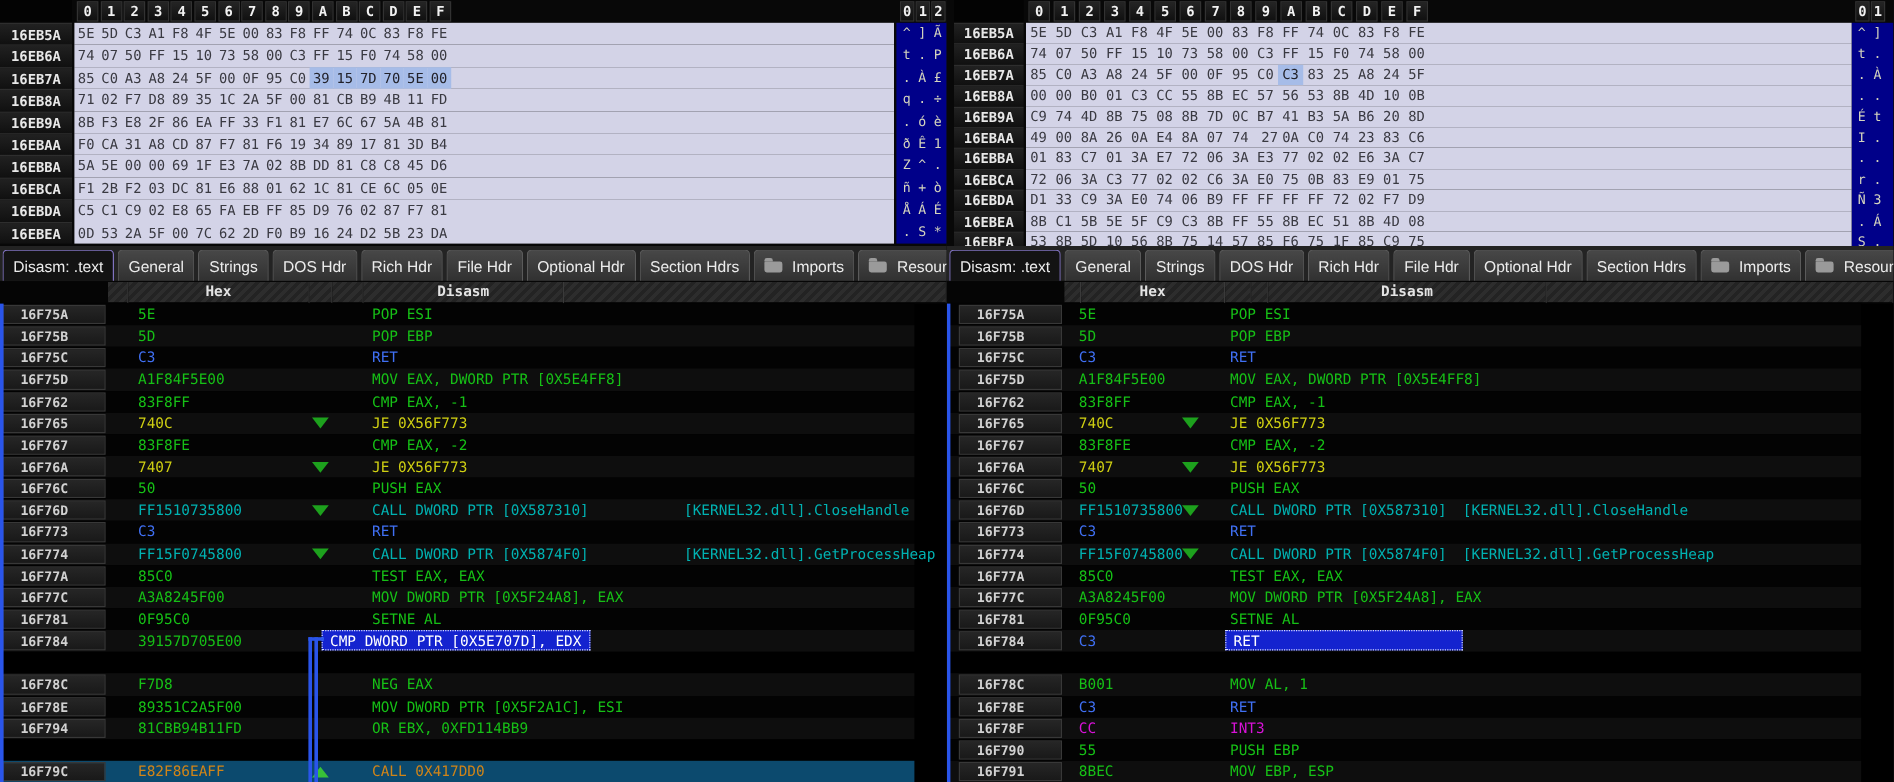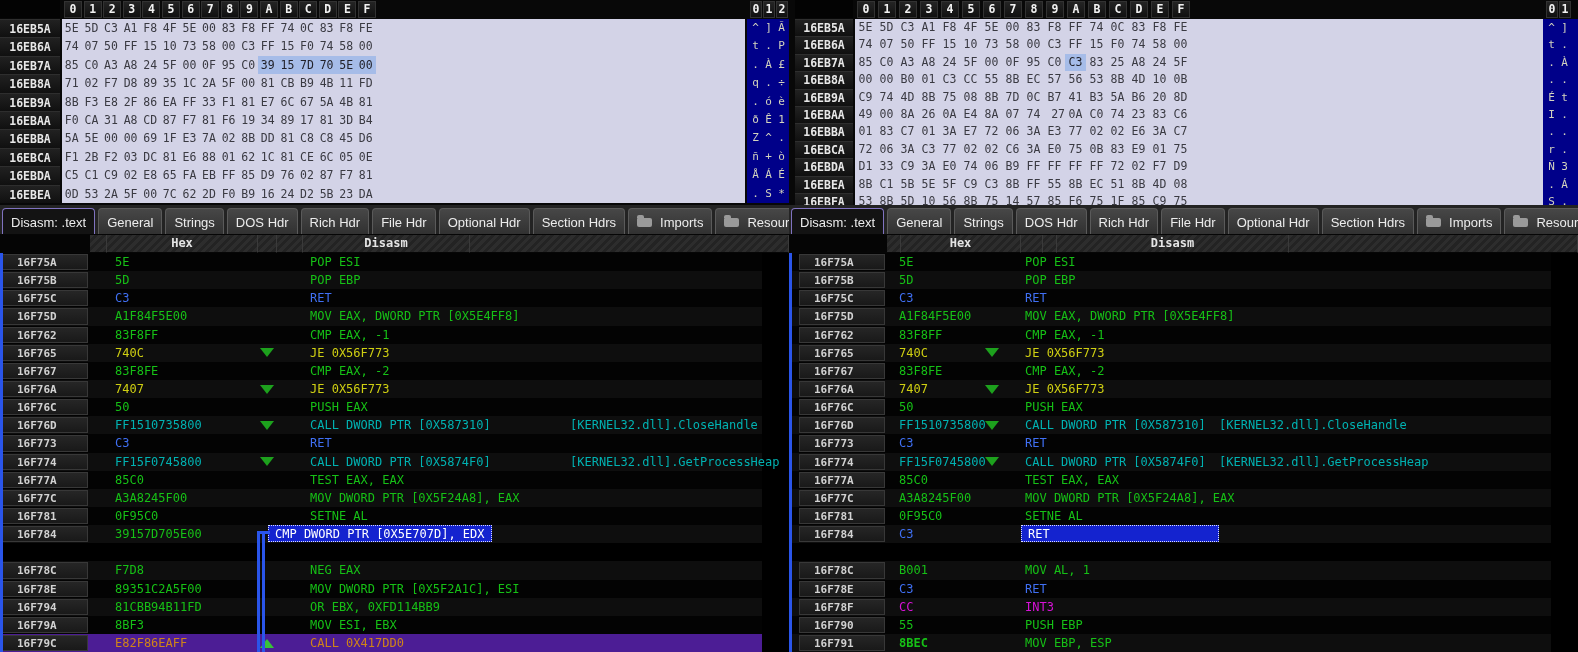--- a/index.html
+++ b/index.html
@@ -430,26 +430,21 @@
         <div class="dz-row" style="top: 344.52px; height: 18.14px; background: rgb(3, 3, 3);">
           <div class="dz-addr" style="left: 2px; width: 86px; line-height: 16.14px;">16F78E</div>
           <div class="dz-txt c-g" style="left: 115px; top: 0px; line-height: 18.14px;">89351C2A5F00</div>
           <div class="dz-txt c-g" style="left: 310px; top: 0px; line-height: 18.14px;">MOV DWORD PTR [0X5F2A1C], ESI</div>
         </div>
         <div class="dz-row" style="top: 362.66px; height: 18.14px; background: rgb(14, 14, 14);">
           <div class="dz-addr" style="left: 2px; width: 86px; line-height: 16.14px;">16F794</div>
           <div class="dz-txt c-g" style="left: 115px; top: 0px; line-height: 18.14px;">81CBB94B11FD</div>
           <div class="dz-txt c-g" style="left: 310px; top: 0px; line-height: 18.14px;">OR EBX, 0XFD114BB9</div>
         </div>
-        <div class="dz-row" style="top: 380.8px; height: 18.14px; background: rgb(3, 3, 3);">
-          <div class="dz-addr" style="left: 2px; width: 86px; line-height: 16.14px;">16F79A</div>
-          <div class="dz-txt c-g" style="left: 115px; top: 0px; line-height: 18.14px;">8BF3</div>
-          <div class="dz-txt c-g" style="left: 310px; top: 0px; line-height: 18.14px;">MOV ESI, EBX</div>
-        </div>
-        <div class="dz-row" style="top: 398.94px; height: 18.14px; background: #4c1d95;">
+        <div class="dz-row" style="top: 398.94px; height: 18.14px; background: #0c4a6e;">
           <div class="dz-addr" style="left: 2px; width: 86px; line-height: 16.14px;">16F79C</div>
           <div class="dz-txt c-o" style="left: 115px; top: 0px; line-height: 18.14px;">E82F86EAFF</div>
           <div class="ar ar-u" style="left: 260px; top: 4.57px;"></div>
           <div class="dz-txt c-o" style="left: 310px; top: 0px; line-height: 18.14px;">CALL 0X417DD0</div>
         </div>
         <div class="dz-edge" style="top: 18px; height: 399px;"></div>
         <div class="dz-jstub" style="left: 257px; top: 296.1px; width: 13px;"></div>
         <div class="dz-jline" style="left: 257px; top: 296.1px; height: 120.9px;"></div>
       </div>
     </section>
@@ -841,19 +836,19 @@
           <div class="dz-txt c-m" style="left: 110px; top: 0px; line-height: 18.14px;">CC</div>
           <div class="dz-txt c-m" style="left: 236px; top: 0px; line-height: 18.14px;">INT3</div>
         </div>
         <div class="dz-row" style="top: 380.8px; height: 18.14px; background: rgb(3, 3, 3);">
           <div class="dz-addr" style="left: 10px; width: 86px; line-height: 16.14px;">16F790</div>
           <div class="dz-txt c-g" style="left: 110px; top: 0px; line-height: 18.14px;">55</div>
           <div class="dz-txt c-g" style="left: 236px; top: 0px; line-height: 18.14px;">PUSH EBP</div>
         </div>
         <div class="dz-row" style="top: 398.94px; height: 18.14px; background: rgb(14, 14, 14);">
           <div class="dz-addr" style="left: 10px; width: 86px; line-height: 16.14px;">16F791</div>
-          <div class="dz-txt c-g" style="left: 110px; top: 0px; line-height: 18.14px; font-weight: bold;">8BEC</div>
+          <div class="dz-txt c-g" style="left: 110px; top: 0px; line-height: 18.14px;">8BEC</div>
           <div class="dz-txt c-g" style="left: 236px; top: 0px; line-height: 18.14px;">MOV EBP, ESP</div>
         </div>
         <div class="dz-edge" style="top: 18px; height: 399px;"></div>
       </div>
     </section>
 </div>
 
 </body></html>

